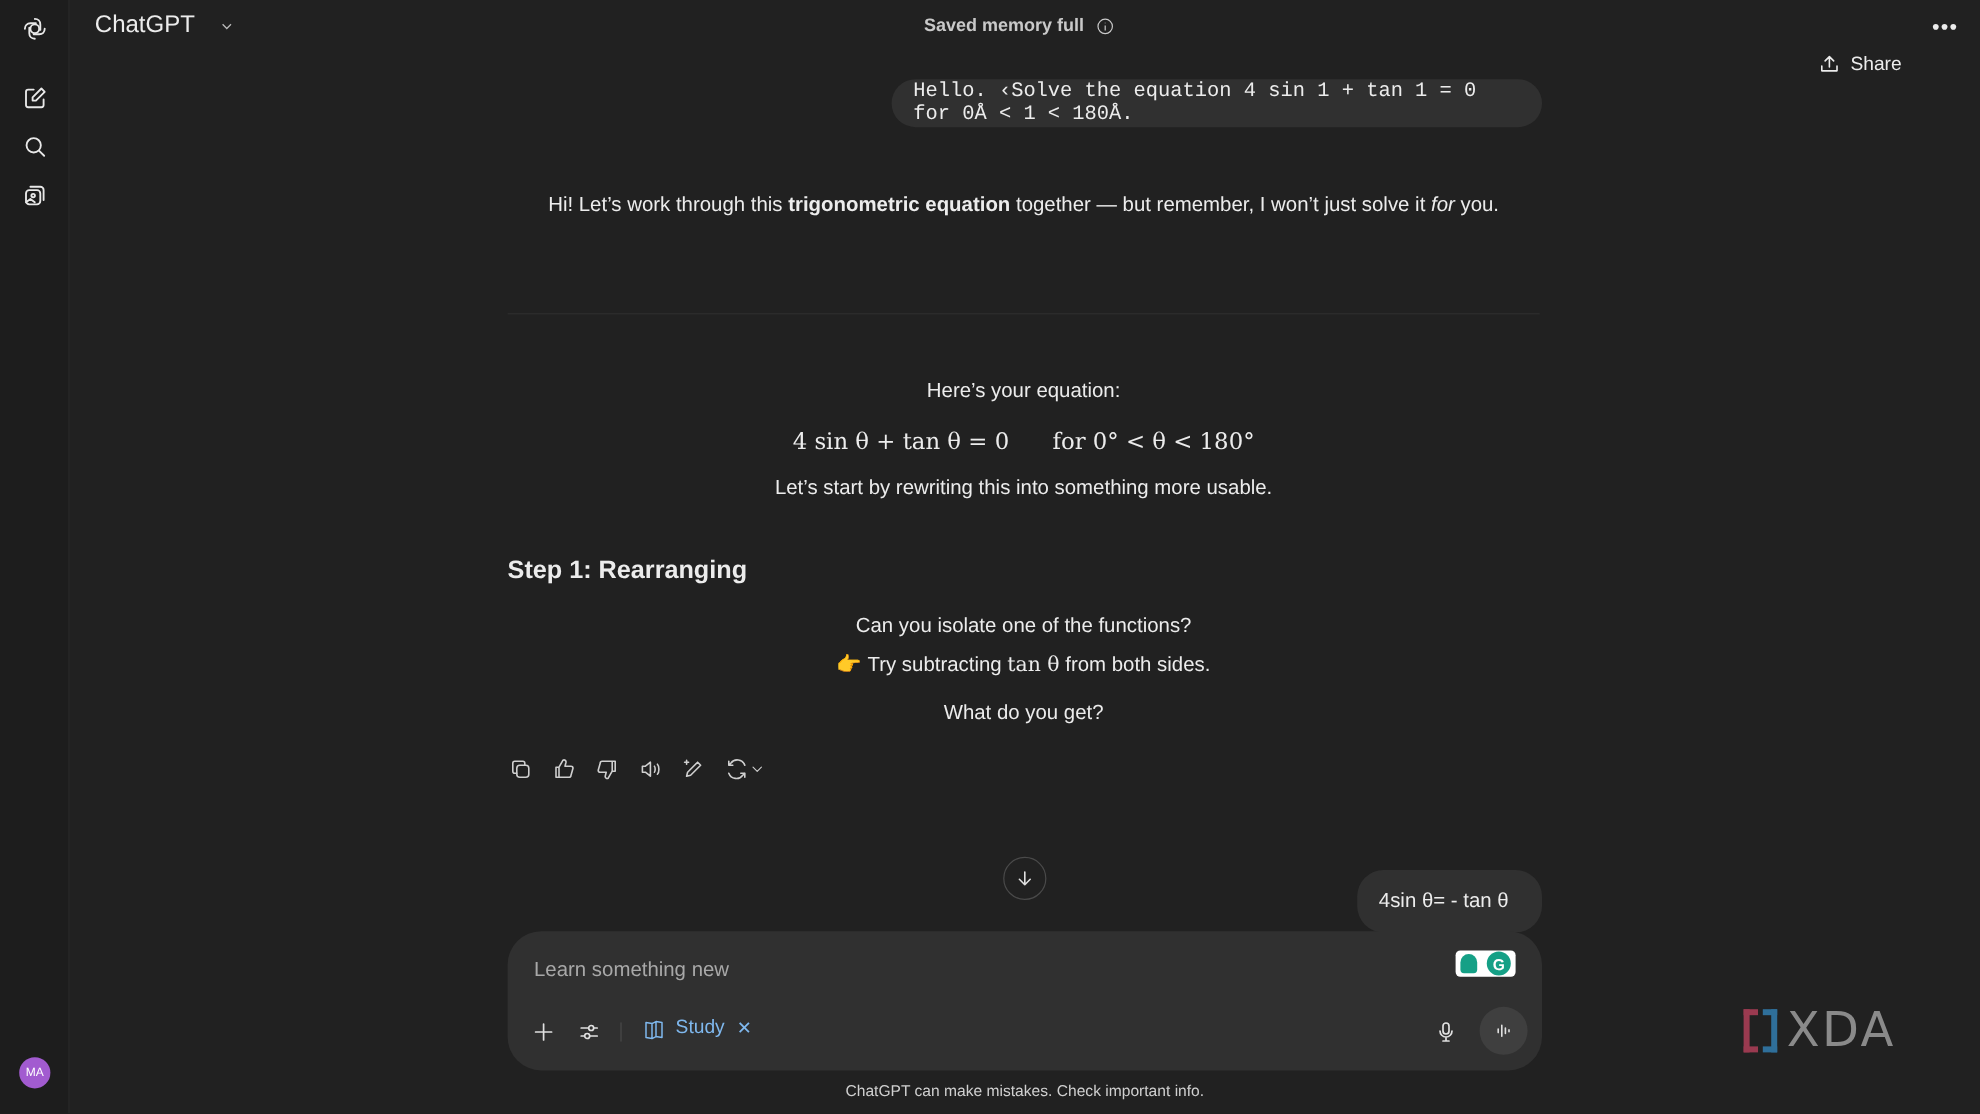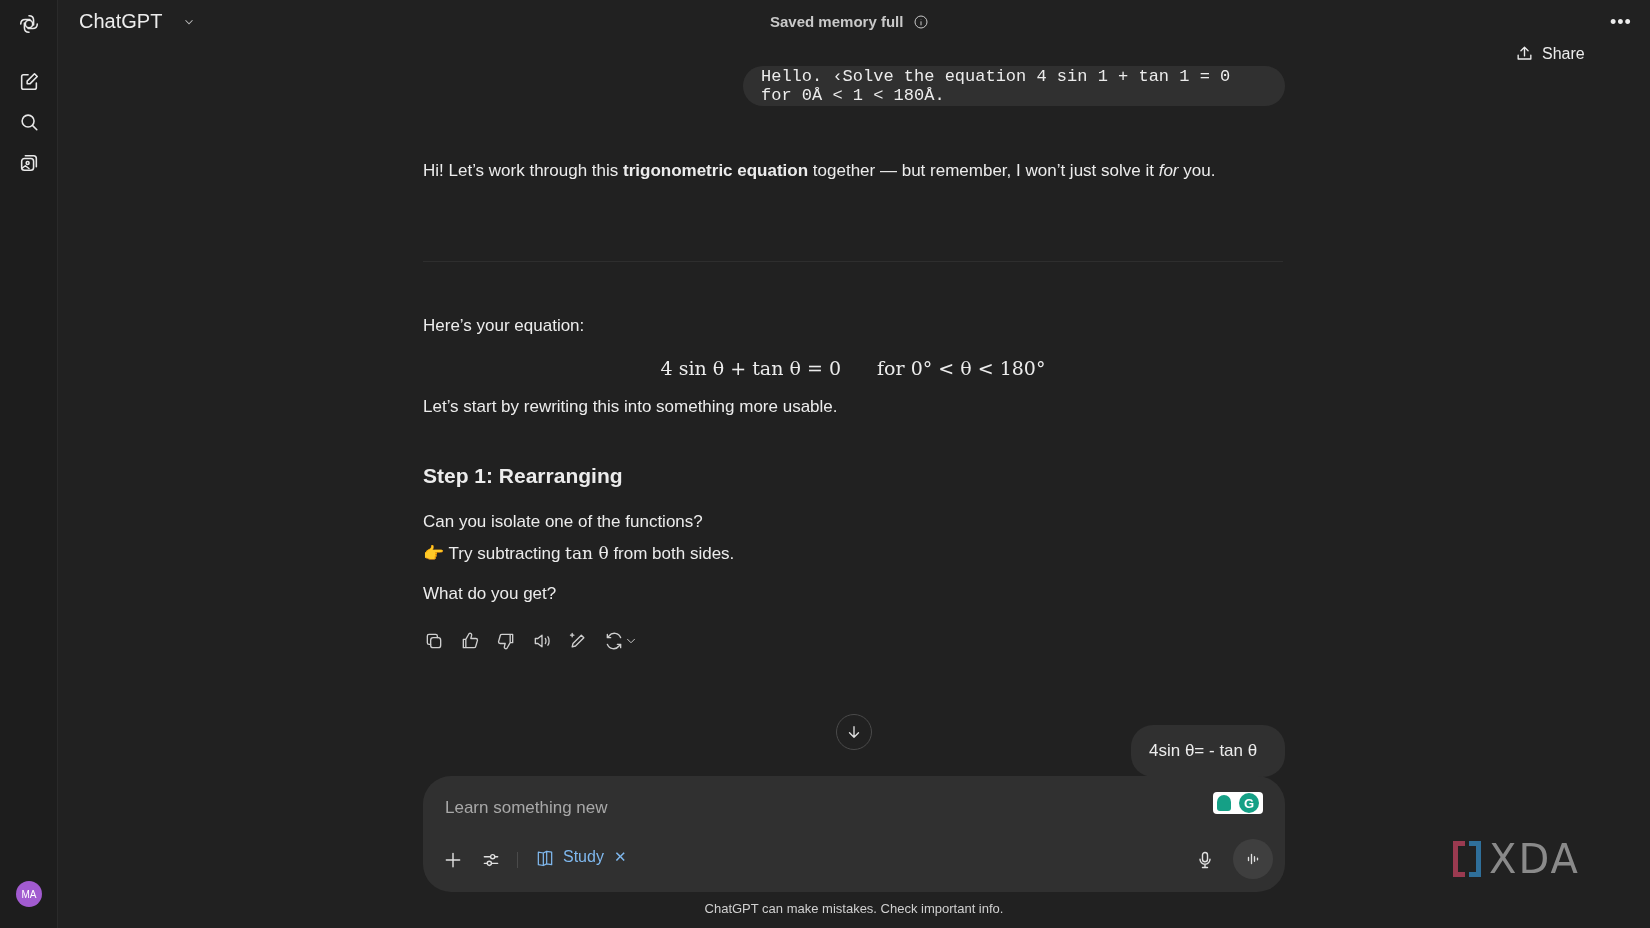--- a/index.html
+++ b/index.html
@@ -16,21 +16,21 @@
   .memory { position: absolute; left: 770px; top: 13px; display:flex; align-items:center; gap:10px; font-size: 15px; color:#c9c9c9; font-weight: bold; }
   .memory svg { width: 16px; height: 16px; stroke:#c9c9c9; fill:none; stroke-width:1.5; cursor:pointer; }
   .share { position: absolute; left: 1515px; top: 12px; display:flex; align-items:center; gap:8px; font-size: 16px; color:#ececec; cursor:pointer;margin-top:32px; }
   .share svg { width: 19px; height: 19px; stroke:#ececec; fill:none; stroke-width:1.7; stroke-linecap:round; stroke-linejoin:round; }
   .more { position: absolute; left: 1610px; top: 12px; font-size: 18px; color:#ececec; letter-spacing: 1px; cursor:pointer; }
 
   .user-bubble { position: absolute; background: #303030; border-radius: 22px; color: #ececec; font-size: 17px; padding: 0 18px; display:flex; align-items:center; }
   .b1 { left: 743px; top: 66px; width: 542px; height: 40px; font-family: Liberation Mono, monospace; }
   .b2 { left: 1131px; top: 725px; width: 154px; height: 52px; font-size: 17px; text-align: center; }
 
-  .msg { position: absolute; left: 423px; width: 860px; font-size: 17px; line-height: 31px; color: #ececec; }
+  .msg { position: absolute; left: 423px; width: 860px; font-size: 17px; line-height: 31px; color: #ececec; text-align: center; }
   .msg b { font-weight: bold; }
   .divider { position: absolute; left: 423px; top: 261px; width: 860px; height: 1px; background: #2e2e2e; }
   .math { position: absolute; left: 423px; width: 860px; text-align: center; font-family: "DejaVu Serif", "Liberation Serif", serif; font-size: 19px; color: #ececec; }
   .step-h { position: absolute; left: 423px; top: 464px; font-size: 21px; font-weight: bold; color:#ececec; }
 
   .actions { position: absolute; left: 423px; top: 630px; display:flex; gap: 14px; align-items:center; }
   .actions .act { width: 22px; height: 22px; display:flex; align-items:center; justify-content:center; cursor:pointer; }
   .actions svg { width: 20px; height: 20px; stroke:#cfcfcf; fill:none; stroke-width:1.6; stroke-linecap:round; stroke-linejoin:round; }
 
   .scroll-down { position: absolute; left: 836px; top: 714px; width: 36px; height: 36px; border-radius: 50%; border: 1px solid #4a4a4a; background:#212121; display:flex; align-items:center; justify-content:center; cursor:pointer; }

